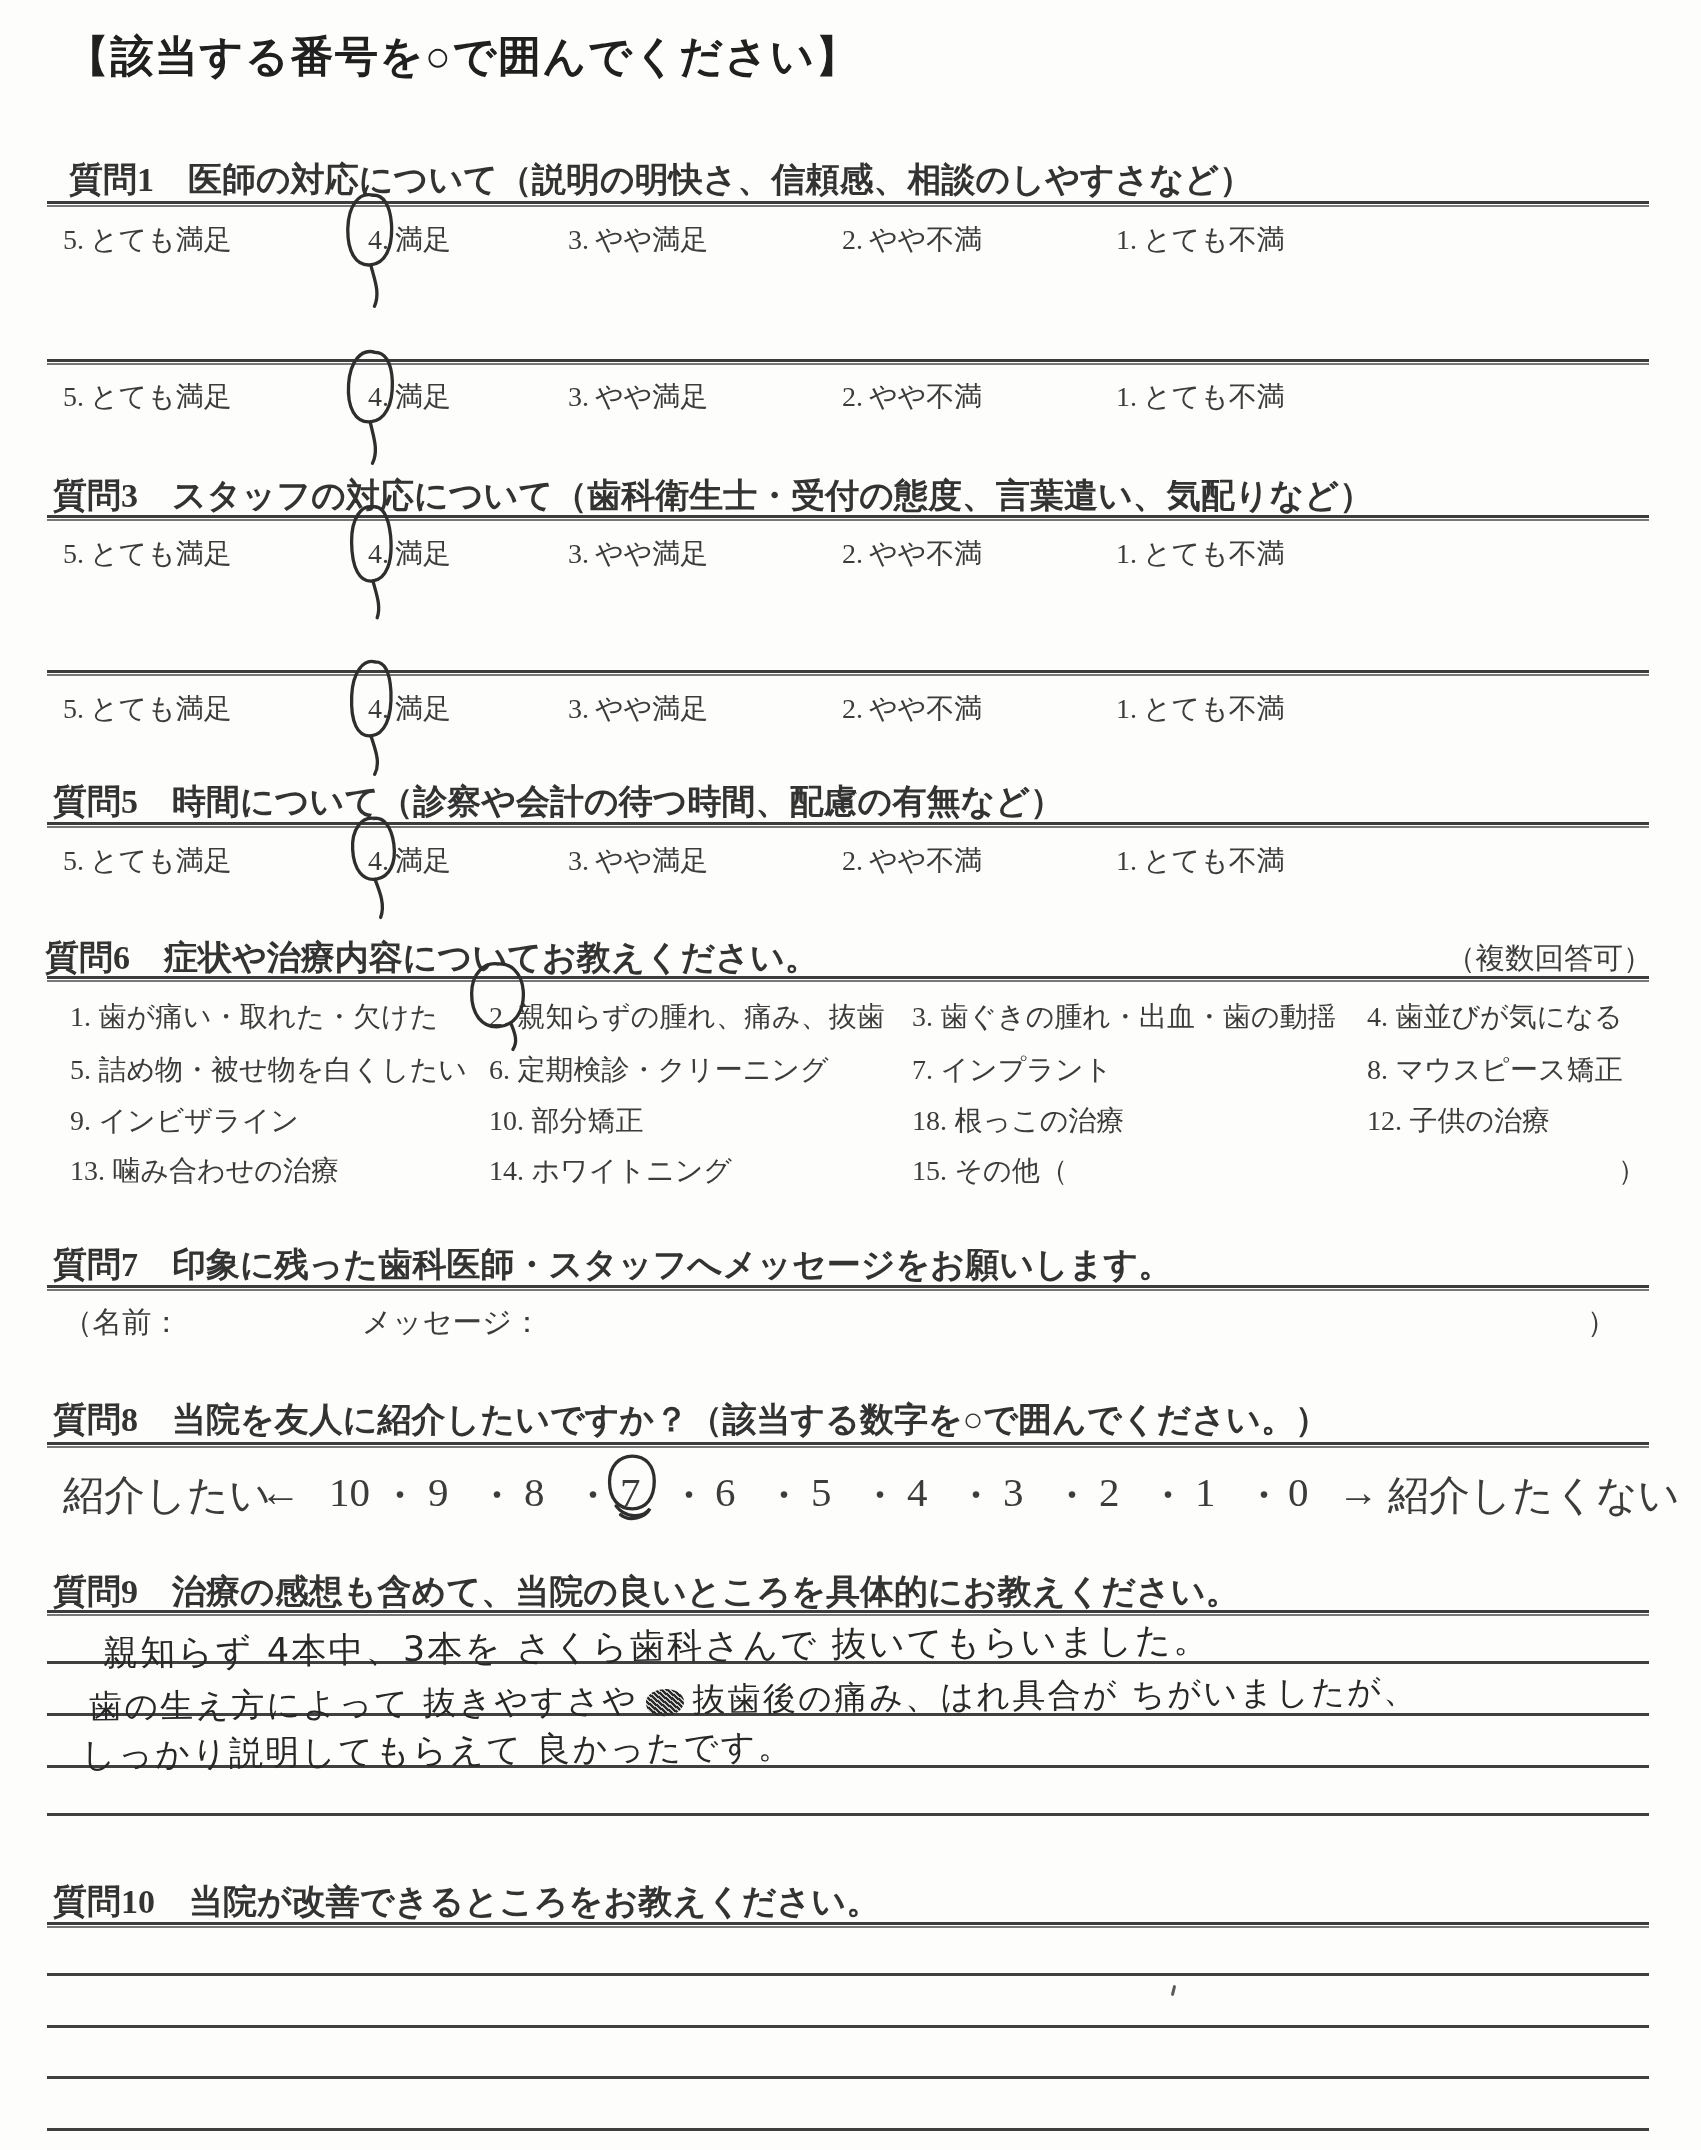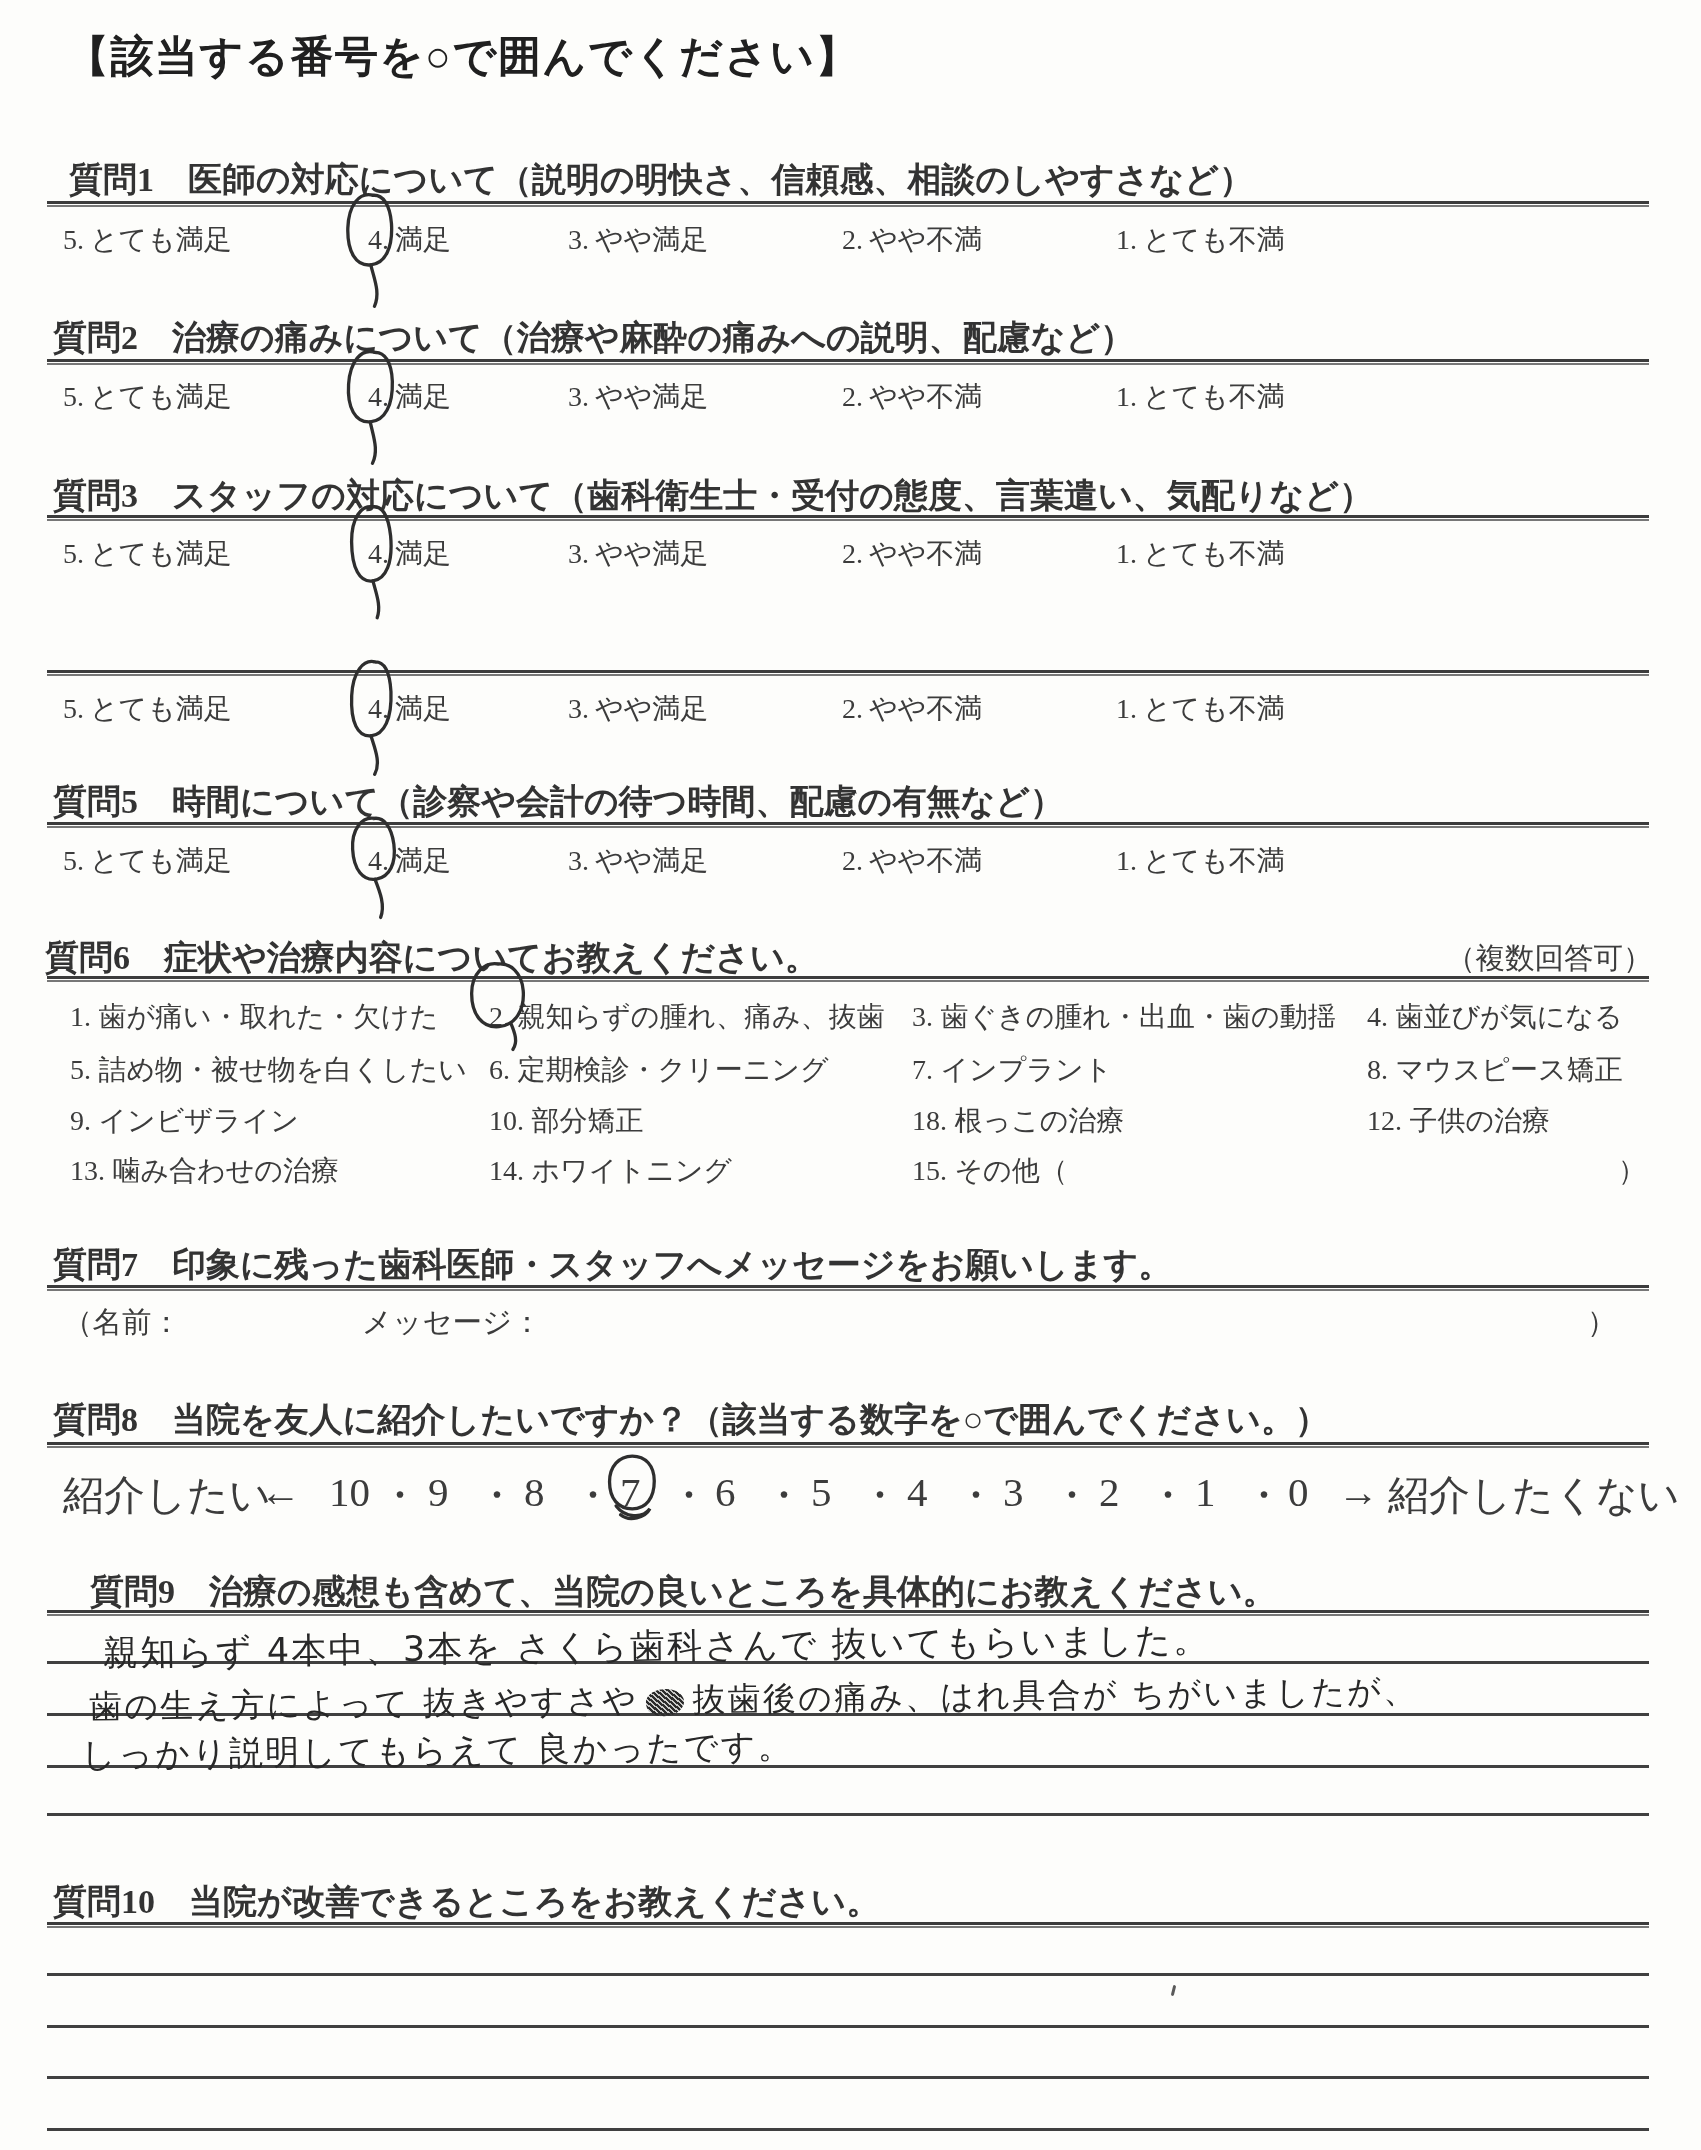--- a/index.html
+++ b/index.html
@@ -51,21 +51,20 @@
   <span class="abs opt" style="left:63px; top:221px;"><span>5.</span><span class="olbl">とても満足</span></span>
   <span class="abs opt" style="left:368px; top:221px;"><span>4.</span><span class="olbl">満足</span></span>
   <span class="abs opt" style="left:568px; top:221px;"><span>3.</span><span class="olbl">やや満足</span></span>
   <span class="abs opt" style="left:842px; top:221px;"><span>2.</span><span class="olbl">やや不満</span></span>
   <span class="abs opt" style="left:1116px; top:221px;"><span>1.</span><span class="olbl">とても不満</span></span>
   <svg class="circ" style="left:341px; top:188px;" width="61" height="122" viewBox="0 0 82 165">
     <path d="M44,10 C24,4 10,24 9,54 C8,86 20,106 40,104 C60,102 70,80 68,48 C66,22 56,8 42,10"></path>
     <path d="M40,104 C45,124 53,142 45,160"></path>
   </svg>
 
-  <div class="abs qhead" style="left:53px; top:315px;">質問2　治療の痛みについて（治療や麻酔の痛みへの説明、配慮など）</div>
   <div class="abs hline" style="top:359px;"></div>
   <span class="abs opt" style="left:63px; top:378px;"><span>5.</span><span class="olbl">とても満足</span></span>
   <span class="abs opt" style="left:368px; top:378px;"><span>4.</span><span class="olbl">満足</span></span>
   <span class="abs opt" style="left:568px; top:378px;"><span>3.</span><span class="olbl">やや満足</span></span>
   <span class="abs opt" style="left:842px; top:378px;"><span>2.</span><span class="olbl">やや不満</span></span>
   <span class="abs opt" style="left:1116px; top:378px;"><span>1.</span><span class="olbl">とても不満</span></span>
   <svg class="circ" style="left:341px; top:345px; transform:rotate(2deg);" width="61" height="122" viewBox="0 0 82 165">
     <path d="M44,10 C24,4 10,24 9,54 C8,86 20,106 40,104 C60,102 70,80 68,48 C66,22 56,8 42,10"></path>
     <path d="M40,104 C45,124 53,142 45,160"></path>
   </svg>
@@ -164,21 +163,21 @@
   <span class="abs scaletxt" style="left:1195px; top:1468px;">1</span>
   <span class="abs scaletxt" style="left:1243px; top:1468px;">・</span>
   <span class="abs scaletxt" style="left:1288px; top:1468px;">0</span>
   <span class="abs scaletxt" style="left:1338px; top:1468px;">→</span>
   <span class="abs scaletxt" style="left:1388px; top:1468px;">紹介したくない</span>
   <svg class="circ" style="left:600px; top:1450px;" width="66" height="81" viewBox="0 0 90 110">
     <path d="M44,8 C26,8 13,22 13,43 C13,66 25,80 44,80 C63,80 74,65 74,42 C74,21 62,8 44,8"></path>
     <path d="M22,76 C34,92 58,94 68,80 C62,92 40,98 28,88"></path>
   </svg>
 
-  <div class="abs qhead" style="left:53px; top:1569px;margin-left:37px;">質問9　治療の感想も含めて、当院の良いところを具体的にお教えください。</div>
+  <div class="abs qhead" style="left:53px; top:1569px;">質問9　治療の感想も含めて、当院の良いところを具体的にお教えください。</div>
   <div class="abs hline" style="top:1610px;"></div>
   <div class="abs wline" style="top:1661px;"></div>
   <div class="abs wline" style="top:1713px;"></div>
   <div class="abs wline" style="top:1765px;"></div>
   <div class="abs wline" style="top:1813px;"></div>
   <div class="hw" style="left:103px; top:1623px; font-size:35px;">親知らず 4本中、3本を さくら歯科さんで 抜いてもらいました。</div>
   <div class="hw" style="left:89px; top:1677px; font-size:33px;">
     <span>歯の生え方によって 抜きやすさや</span><span class="scribble"></span><span>抜歯後の痛み、はれ具合が ちがいましたが、</span>
   </div>
   <div class="hw" style="left:81px; top:1728px; font-size:34px;">しっかり説明してもらえて 良かったです。</div>

